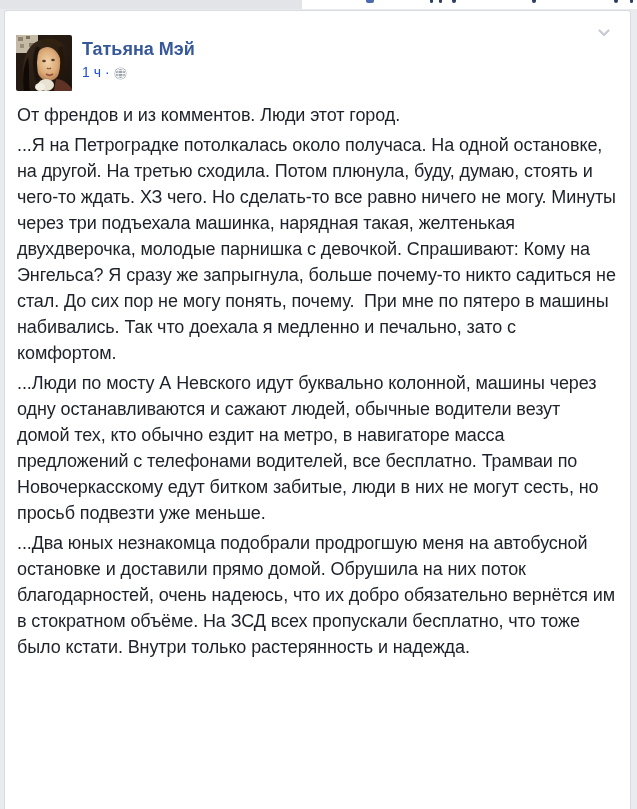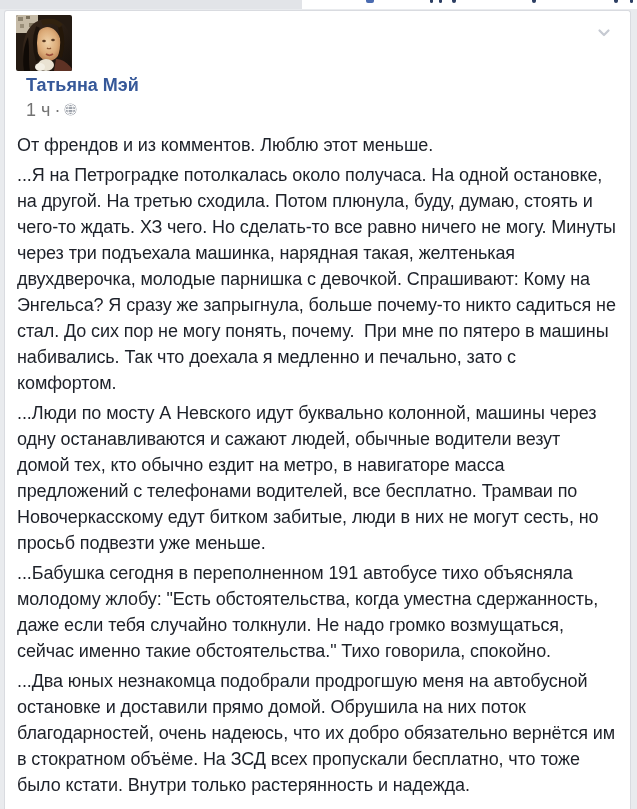--- a/index.html
+++ b/index.html
@@ -24,48 +24,47 @@
     left: 4px; top: 10px;
     width: 627px; height: 799px;
     background: #ffffff;
     border: 1px solid #d9dbe0;
     border-bottom: none;
     border-radius: 3px 3px 0 0;
   }
 
   .post-header {
     position: relative;
-    padding: 4px 12px 0 11px;
+    padding: 24px 12px 0 11px;
     display: flex;
     align-items: flex-start;
-    flex-direction: column;
   }
   .avatar {
     width: 56px; height: 56px;
     flex: 0 0 56px;
     border-radius: 2px;
     overflow: hidden;
     cursor: pointer;
   }
   .header-text { margin-left: 10px; padding-top: 3px; }
   .author-name {
     display: inline-block;
     font-size: 18px;
     font-weight: bold;
     color: #365899;
     text-decoration: none;
     line-height: 22px;
     cursor: pointer;
   }
   .post-meta {
     margin-top: 4px;
-    font-size: 18px;
-    color: #737373;
+    font-size: 14px;
+    color: #1d4ed8;
     display: flex;
-    align-items: flex-start;
+    align-items: flex-end;
   }
   .post-meta .timestamp { cursor: pointer; }
   .post-meta .sep { margin: 0 4px; }
   .globe { width: 13px; height: 13px; display: inline-block; vertical-align: middle; }
 
   .menu-chevron {
     position: absolute;
     right: 16px; top: 12px;
     width: 20px; height: 20px;
     cursor: pointer;
@@ -167,20 +166,19 @@
     </div>
 
     <div class="menu-chevron">
       <svg width="16" height="16" viewBox="0 0 16 16">
         <polyline points="3.5,5.5 8,10 12.5,5.5" fill="none" stroke="#c6cad2" stroke-width="2.2" stroke-linecap="round" stroke-linejoin="round"></polyline>
       </svg>
     </div>
   </div>
 
   <div class="post-body">
-    <p>От френдов и из комментов. Люблю этот меньше.</p>
+    <p>От френдов и из комментов. Люди этот город.</p>
     <p>...Я на Петроградке потолкалась около получаса. На одной остановке, на другой. На третью сходила. Потом плюнула, буду, думаю, стоять и чего-то ждать. ХЗ чего. Но сделать-то все равно ничего не могу. Минуты через три подъехала машинка, нарядная такая, желтенькая двухдверочка, молодые парнишка с девочкой. Спрашивают: Кому на Энгельса? Я сразу же запрыгнула, больше почему-то никто садиться не стал. До сих пор не могу понять, почему.  При мне по пятеро в машины набивались. Так что доехала я медленно и печально, зато с комфортом.</p>
     <p>...Люди по мосту А Невского идут буквально колонной, машины через одну останавливаются и сажают людей, обычные водители везут домой тех, кто обычно ездит на метро, в навигаторе масса предложений с телефонами водителей, все бесплатно. Трамваи по Новочеркасскому едут битком забитые, люди в них не могут сесть, но просьб подвезти уже меньше.</p>
-    <p>...Бабушка сегодня в переполненном 191 автобусе тихо объясняла молодому жлобу: "Есть обстоятельства, когда уместна сдержанность, даже если тебя случайно толкнули. Не надо громко возмущаться, сейчас именно такие обстоятельства." Тихо говорила, спокойно.</p>
     <p>...Два юных незнакомца подобрали продрогшую меня на автобусной остановке и доставили прямо домой. Обрушила на них поток благодарностей, очень надеюсь, что их добро обязательно вернётся им в стократном объёме. На ЗСД всех пропускали бесплатно, что тоже было кстати. Внутри только растерянность и надежда.</p>
   </div>
 
 </div>
 
 </body></html>

